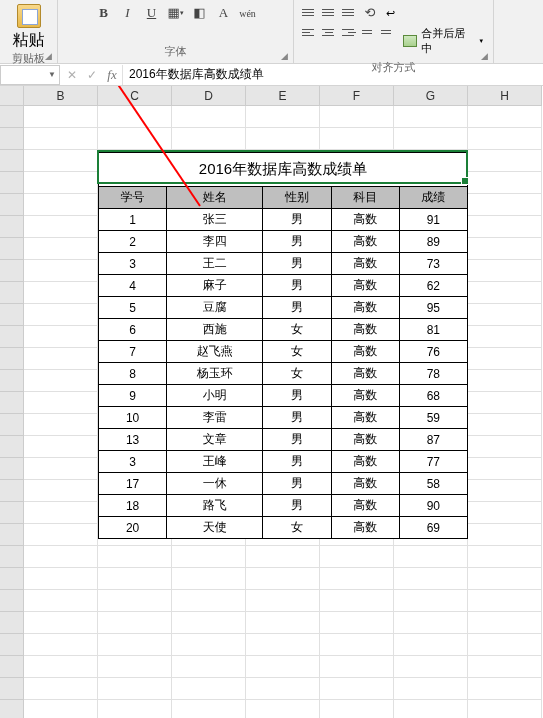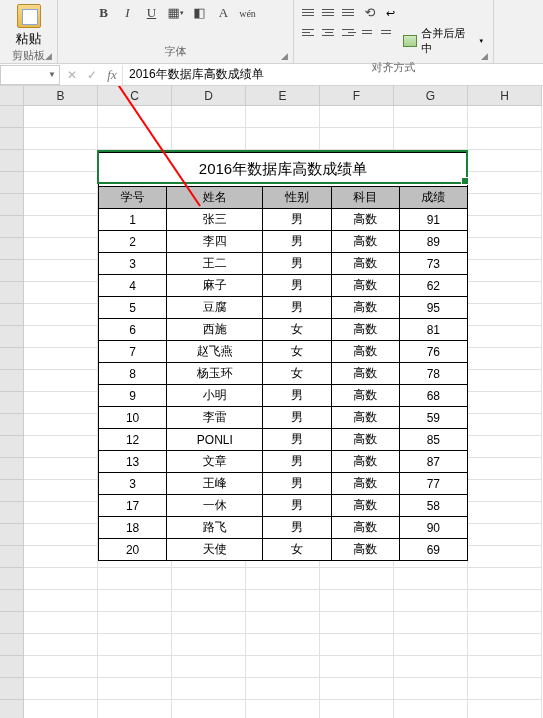--- a/index.html
+++ b/index.html
@@ -52,21 +52,21 @@
     position: relative;
   }
   .paste-icon::after {
     content:"";
     position:absolute;
     left:4px; top:4px;
     width:14px; height:14px;
     background:#fff;
     border:1px solid #8aa5d8;
   }
-  .paste-label { font-size: 13px; }
+  .paste-label { font-size: 16px; }
 
   .font-row, .align-row {
     display:flex; gap:4px; align-items:center; padding:2px 0;
   }
   .font-btn {
     width:20px; height:18px;
     display:flex; align-items:center; justify-content:center;
     font-family: "Times New Roman", serif;
     font-size:13px; color:#444;
     border:1px solid transparent;
@@ -633,27 +633,20 @@
           <td>68</td>
         </tr>
         <tr>
           <td>10</td>
           <td>李雷</td>
           <td>男</td>
           <td>高数</td>
           <td>59</td>
         </tr>
         <tr>
-          <td>12</td>
-          <td>PONLI</td>
-          <td>男</td>
-          <td>高数</td>
-          <td>85</td>
-        </tr>
-        <tr>
           <td>13</td>
           <td>文章</td>
           <td>男</td>
           <td>高数</td>
           <td>87</td>
         </tr>
         <tr>
           <td>3</td>
           <td>王峰</td>
           <td>男</td>

